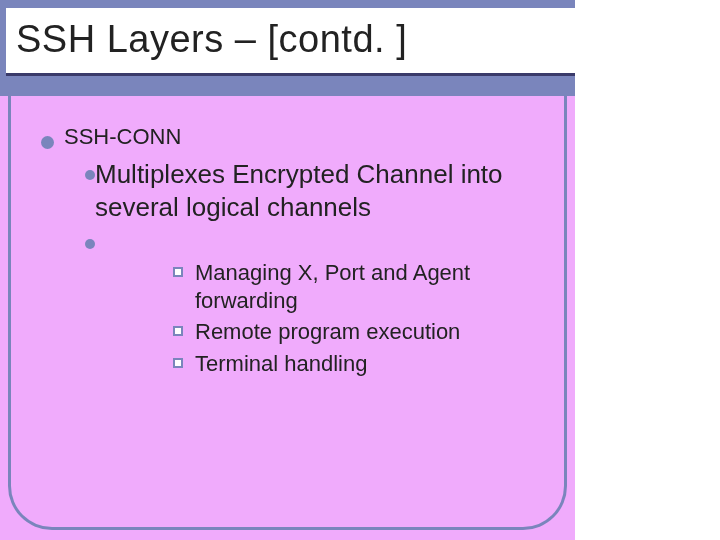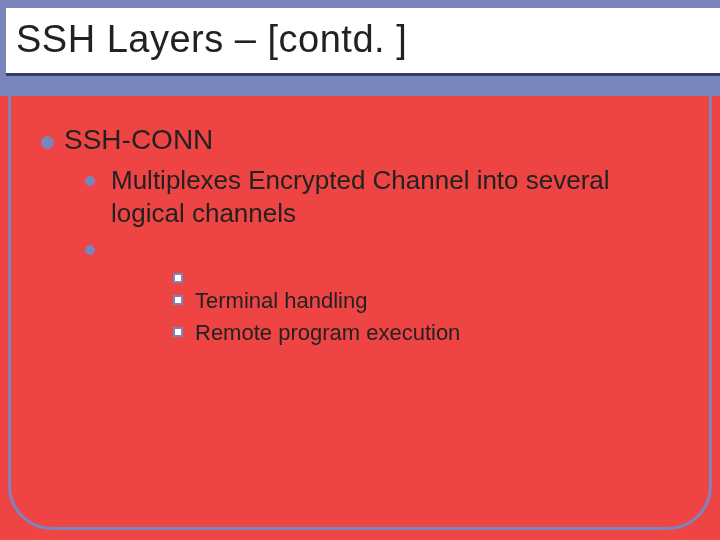--- a/index.html
+++ b/index.html
@@ -1,21 +1,21 @@
 <!DOCTYPE html>
 <html><head>
 <meta charset="utf-8">
 <style>
   * { margin: 0; padding: 0; box-sizing: border-box; }
   html, body { width: 720px; height: 540px; overflow: hidden; font-family: Arial, Helvetica, sans-serif; background: #fff; }
   .slide {
     position: relative;
-    width: 720px;
+    width: 575px;
     height: 540px;
-    background: #ef4444;
+    background: #f0abfc;
   }
   .top-band {
     position: absolute;
     top: 0; left: 0; right: 0;
     height: 96px;
     background: #7a85bc;
   }
   .title-box {
     position: absolute;
     top: 8px;
@@ -41,23 +41,23 @@
     border-top: none;
     border-radius: 0 0 44px 44px;
     padding: 28px 26px 20px 30px;
   }
   .lvl1 { margin-bottom: 10px; }
   .lvl1-row { display: flex; align-items: flex-start; gap: 10px; }
   .dot-lg {
     width: 13px; height: 13px; border-radius: 50%;
     background: #7a85bc; flex: 0 0 auto; margin-top: 12px;
   }
-  .lvl1-text { font-size: 28px; color: #222; }
+  .lvl1-text { font-size: 22px; color: #222; }
   .lvl2 { margin-left: 44px; margin-top: 8px; }
-  .lvl2-item { display: flex; align-items: flex-start; gap: 16px; margin-bottom: 4px; }
+  .lvl2-item { display: flex; align-items: flex-start; gap: 0; margin-bottom: 4px; }
   .dot-md {
     width: 10px; height: 10px; border-radius: 50%;
     background: #7a85bc; flex: 0 0 auto; margin-top: 12px;
   }
   .lvl2-text { font-size: 26px; color: #222; line-height: 1.25; }
   .lvl3 { margin-left: 88px; margin-top: 10px; }
   .lvl3-item { display: flex; align-items: flex-start; gap: 12px; margin-bottom: 4px; }
   .sq {
     width: 10px; height: 10px; border: 2px solid #7a85bc;
     background: #fff; flex: 0 0 auto; margin-top: 8px;
@@ -88,27 +88,28 @@
           <span class="dot-md"></span>
           <span class="lvl2-text">Multiplexes Encrypted Channel into several logical channels</span>
         </div>
         <div class="lvl2-item">
           <span class="dot-md"></span>
         </div>
 
         <div class="lvl3">
           <div class="lvl3-item">
             <span class="sq"></span>
+            <span class="lvl3-text">Managing X, Port and Agent forwarding</span>
+          </div>
+          <div class="lvl3-item">
+            <span class="sq"></span>
+            <span class="lvl3-text">Remote program execution</span>
           </div>
           <div class="lvl3-item">
             <span class="sq"></span>
             <span class="lvl3-text">Terminal handling</span>
-          </div>
-          <div class="lvl3-item">
-            <span class="sq"></span>
-            <span class="lvl3-text">Remote program execution</span>
           </div>
         </div>
       </div>
     </div>
 
   </div>
 </div>
 
 </body></html>

